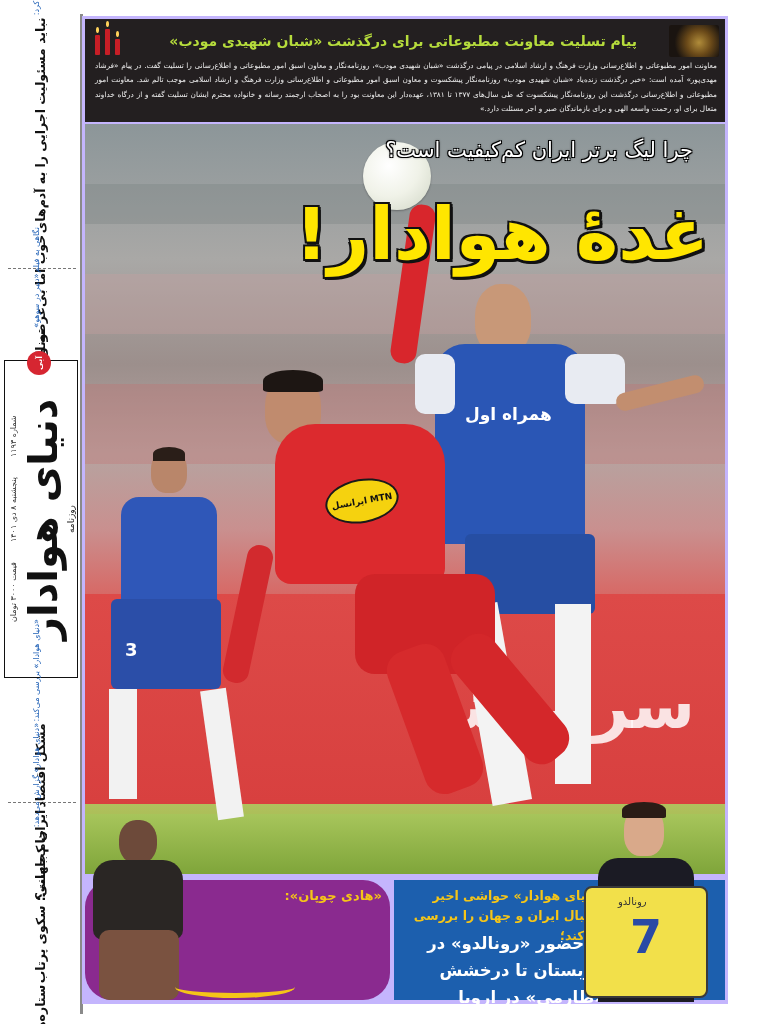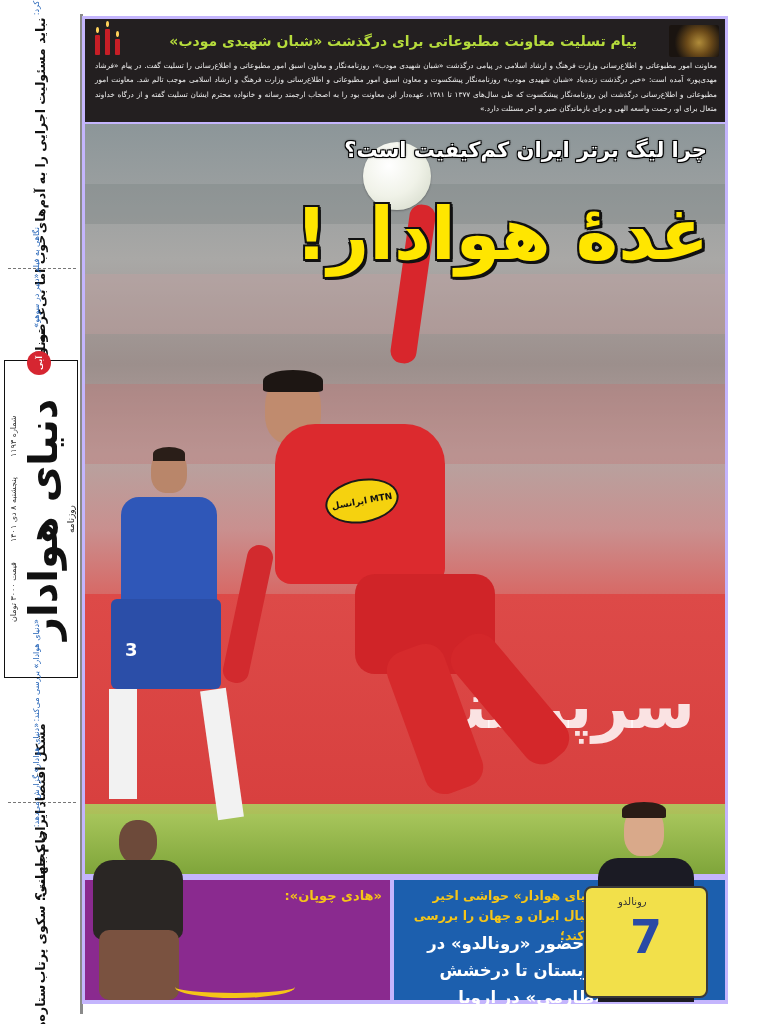--- a/index.html
+++ b/index.html
@@ -42,28 +42,28 @@
   }
   .stand-band { position: absolute; left: 0; width: 100%; }
   .ad-board { position: absolute; left: 0; top: 470px; width: 100%; height: 210px; background: linear-gradient(180deg,#dd4a48 0%,#d8403f 100%); }
   .ad-text { position: absolute; right: 30px; top: 545px; font-size: 64px; font-weight: bold; color: rgba(255,255,255,0.85); direction: rtl; letter-spacing: 6px; }
   .pitch { position: absolute; left: 0; top: 690px; width: 100%; height: 60px; background: linear-gradient(180deg,#a7c55b,#7fa53a); }
 
   .player { position: absolute; }
   .ball { position: absolute; left: 278px; top: 18px; width: 68px; height: 68px; border-radius: 50%;
     background: radial-gradient(circle at 38% 35%, #ffffff 0%, #f0f2e8 50%, #cfd5c4 100%); box-shadow: 0 1px 2px rgba(0,0,0,0.3); }
 
-  .headline-kicker { position: absolute; right: 18px; top: 14px; direction: rtl; font-size: 21px; font-weight: bold; color: #fff;
+  .headline-kicker { position: absolute; right: 32px; top: 14px; direction: rtl; font-size: 21px; font-weight: normal; color: #fff;
     text-shadow: 0 0 3px #000, 1px 1px 0 #000, -1px -1px 0 #000, 1px -1px 0 #000, -1px 1px 0 #000; }
   .headline { position: absolute; right: 16px; top: 68px; direction: rtl; font-size: 72px; font-weight: bold; color: #ffe600;
     letter-spacing: 4px;
     text-shadow: 3px 3px 0 #111, -2px -2px 0 #111, 2px -2px 0 #111, -2px 2px 0 #111, 0 3px 0 #111, 3px 0 0 #111; }
 
   
-  .box-purple { position: absolute; left: 3px; top: 864px; width: 305px; height: 120px; background: #8a2a8f; }
+  .box-purple { position: absolute; left: 3px; top: 864px; width: 305px; height: 120px; background: #8a2a8f; border-radius: 27px; }
   .box-blue { position: absolute; left: 312px; top: 864px; width: 331px; height: 120px; background: #1c5fae; }
   .box-text { position: absolute; direction: rtl; text-align: right; }
   .p-kicker { right: 8px; top: 8px; font-size: 13px; font-weight: bold; color: #f5c518; }
   .p-title { right: 8px; top: 28px; font-size: 17px; font-weight: bold; color: #fff; line-height: 26px; width: 210px; }
   .b-kicker { right: 120px; top: 6px; font-size: 12.5px; font-weight: bold; color: #f5c518; line-height: 20px; width: 210px; }
   .b-title { right: 120px; top: 50px; font-size: 16.5px; font-weight: bold; color: #fff; line-height: 27px; width: 210px; }
   .swoosh { position: absolute; left: 90px; top: 96px; width: 120px; height: 22px; border-bottom: 5px solid #f5c518; border-radius: 0 0 60% 60%; }
 </style>
 </head>
 <body>
@@ -144,20 +144,31 @@
     <div class="player" style="left:6px; top:325px; width:150px; height:380px;">
       <div style="position:absolute; left:60px; top:0; width:36px; height:44px; border-radius:45% 45% 40% 40%; background:#b9866a;"></div>
       <div style="position:absolute; left:62px; top:-2px; width:32px; height:14px; border-radius:50% 50% 0 0; background:#2a1e18;"></div>
       <div style="position:absolute; left:30px; top:48px; width:96px; height:110px; border-radius:18px 18px 6px 6px; background:#2f57b8;"></div>
       <div style="position:absolute; left:20px; top:150px; width:110px; height:90px; border-radius:6px; background:#2b4ea8;"></div>
       <div style="position:absolute; left:34px; top:190px; font-size:18px; font-weight:bold; color:#fff;">3</div>
       <div style="position:absolute; left:18px; top:240px; width:28px; height:110px; background:#f2f2f2;"></div>
       <div style="position:absolute; left:118px; top:240px; width:26px; height:130px; background:#f2f2f2; transform:rotate(-8deg);"></div>
     </div>
 
+    <div class="player" style="left:320px; top:160px; width:300px; height:560px;">
+      <div style="position:absolute; left:70px; top:0; width:56px; height:70px; border-radius:45% 45% 40% 40%; background:#c89878;"></div>
+      <div style="position:absolute; left:30px; top:60px; width:150px; height:200px; border-radius:30px 30px 8px 8px; background:#2a56b5;"></div>
+      <div style="position:absolute; left:10px; top:70px; width:40px; height:60px; border-radius:10px; background:#e8ebf2;"></div>
+      <div style="position:absolute; left:160px; top:70px; width:60px; height:50px; border-radius:10px; background:#e8ebf2;"></div>
+      <div style="position:absolute; left:210px; top:100px; width:90px; height:18px; border-radius:9px; background:#c28e6f; transform:rotate(-14deg);"></div>
+      <div style="position:absolute; left:60px; top:120px; font-size:17px; font-weight:bold; color:#fff; direction:rtl;">همراه اول</div>
+      <div style="position:absolute; left:60px; top:250px; width:130px; height:80px; border-radius:6px; background:#264ea3;"></div>
+      <div style="position:absolute; left:70px; top:320px; width:40px; height:200px; background:#f3f3f3; transform:rotate(-10deg);"></div>
+      <div style="position:absolute; left:150px; top:320px; width:36px; height:180px; background:#f3f3f3;"></div>
+    </div>
 
     <div class="player" style="left:150px; top:60px; width:360px; height:640px;">
       <div style="position:absolute; left:165px; top:20px; width:26px; height:160px; border-radius:12px; background:#d8262c; transform:rotate(8deg);"></div>
       <div style="position:absolute; left:30px; top:190px; width:56px; height:70px; border-radius:45% 45% 40% 40%; background:#c08b6e;"></div>
       <div style="position:absolute; left:28px; top:186px; width:60px; height:22px; border-radius:50% 50% 10% 10%; background:#1d1613;"></div>
       <div style="position:absolute; left:40px; top:240px; width:170px; height:160px; border-radius:40px 40px 16px 16px; background:#dc2a2e;"></div>
       <div style="position:absolute; left:90px; top:295px; width:74px; height:44px; border-radius:50%; background:#f5d20f; border:2px solid #1a1a1a; display:flex; align-items:center; justify-content:center; font-size:9px; font-weight:bold; color:#111; text-align:center; transform:rotate(-10deg);">ایرانسل MTN</div>
       <div style="position:absolute; left:0; top:360px; width:26px; height:140px; border-radius:12px; background:#d22a2e; transform:rotate(12deg);"></div>
       <div style="position:absolute; left:120px; top:390px; width:140px; height:100px; border-radius:20px; background:#d02428;"></div>
       <div style="position:absolute; left:170px; top:460px; width:60px; height:150px; border-radius:20px; background:#d62a2c; transform:rotate(-20deg);"></div>

